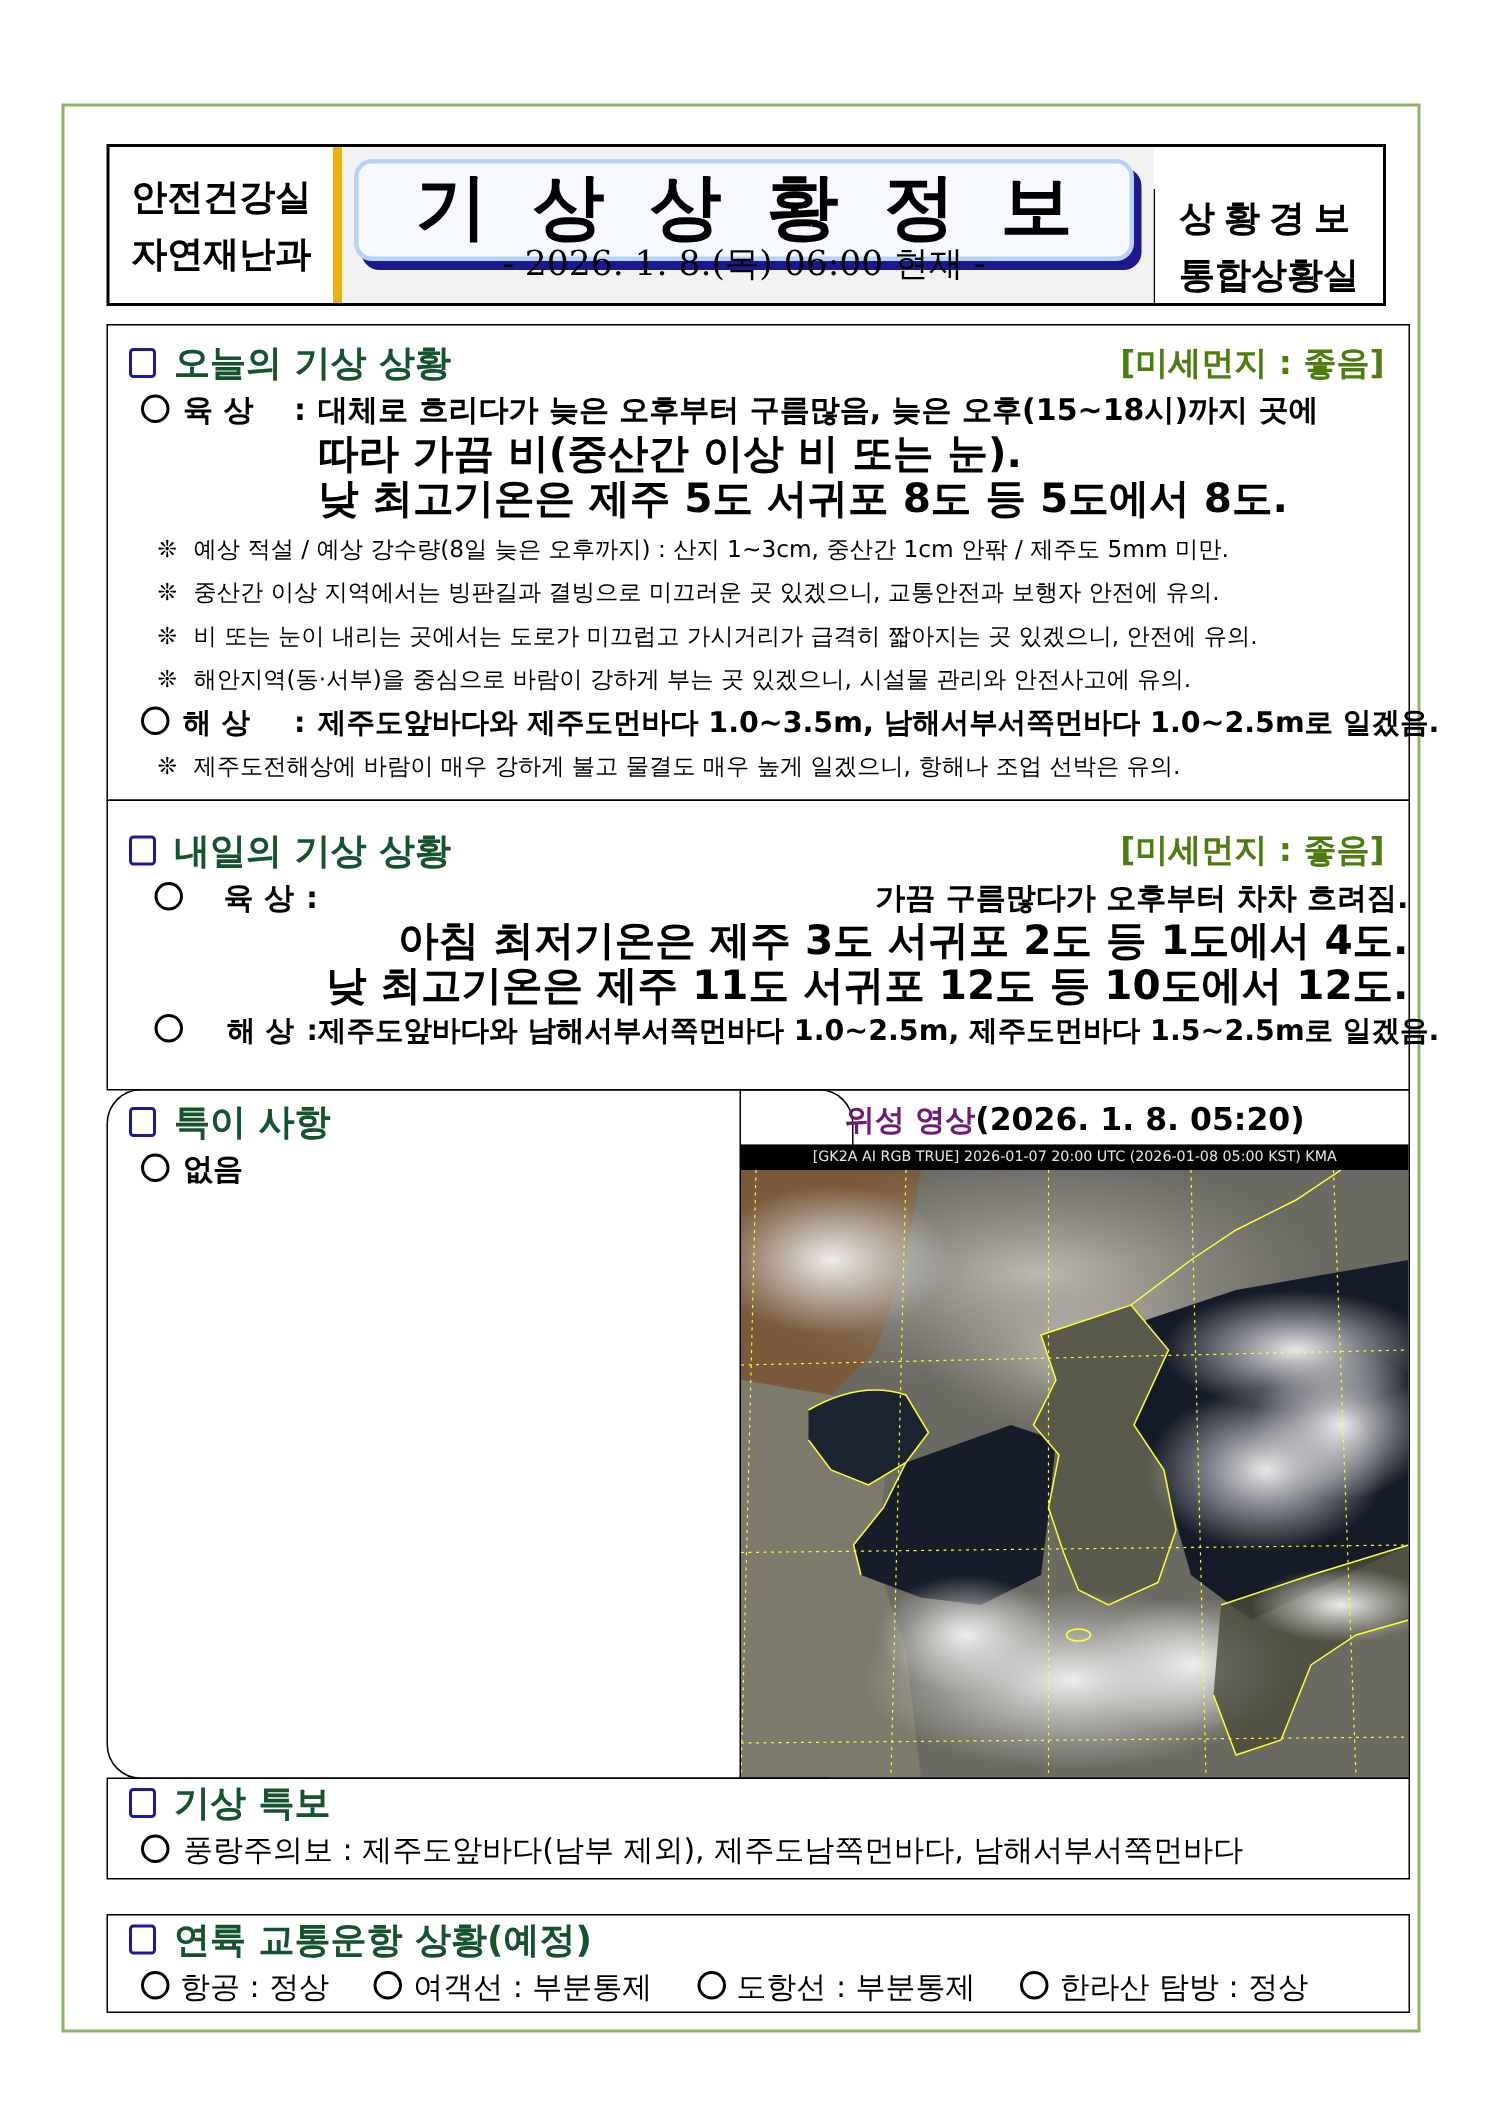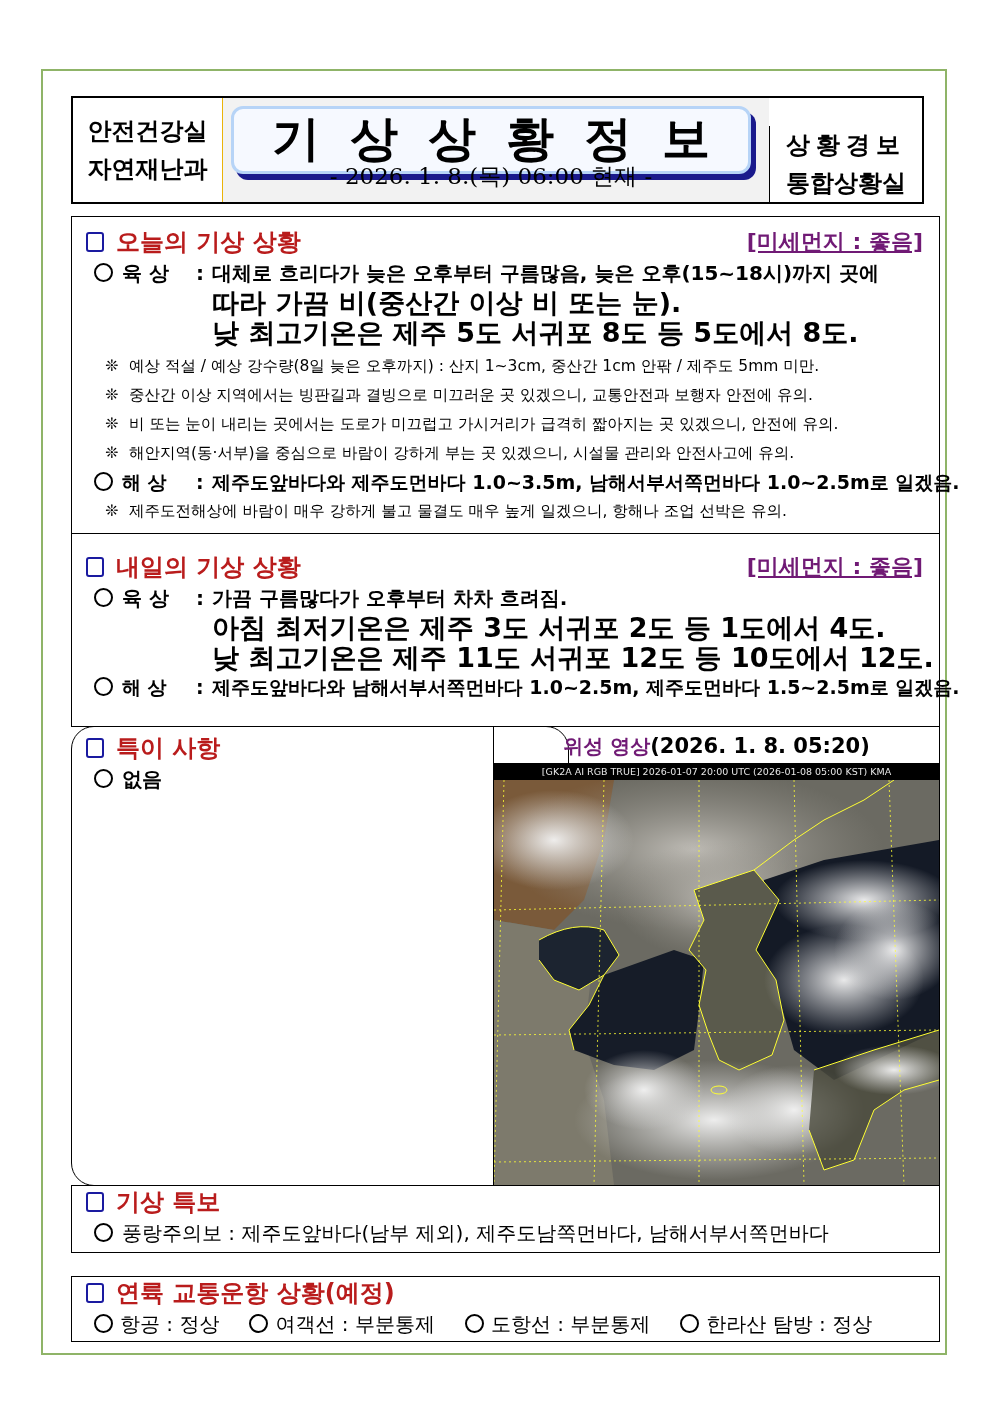--- a/index.html
+++ b/index.html
@@ -2,41 +2,41 @@
 <html><head>
 <meta charset="utf-8">
 <style>
   html, body { margin: 0; padding: 0; background: #ffffff; }
   body { width: 992px; height: 1403px; position: relative; font-family: "DejaVu Sans", "Liberation Sans", sans-serif; color: #000; overflow: hidden; }
   .frame { position: absolute; left: 41px; top: 69px; width: 906px; height: 1286px; border: 2px solid #8fb468; box-sizing: border-box; }
 
   
   .header { position: absolute; left: 71px; top: 96px; width: 853px; height: 108px; border: 2px solid #000; box-sizing: border-box; display: flex; }
   .hdr-left, .hdr-right { display: flex; flex-direction: column; justify-content: center; align-items: center; font-weight: bold; font-size: 24px; line-height: 38px; }
-  .hdr-left { width: 149px; border-right: 1px solid #eab308; }
+  .hdr-left { width: 149px; border-right: 6px solid #eab308; }
   .hdr-right { width: 152px; border-left: 1px solid #000; margin-top: 28px; }
   .hdr-right .l1 { letter-spacing: 6px; }
   .hdr-center { flex: 1; background: #f2f2f2; position: relative; }
   .title-box { position: absolute; left: 8px; top: 8px; width: 520px; height: 68px; border-radius: 12px; background: #f6f9ff; border: 3px solid #b7d4f7; box-shadow: 5px 6px 0 #1a1a8c; box-sizing: border-box; text-align: center; }
   .title-main { font-size: 48px; font-weight: bold; letter-spacing: 30px; line-height: 50px; margin-top: 4px; padding-left: 30px; }
   .title-sub { font-family: "DejaVu Serif", "Liberation Serif", serif; font-size: 23px; line-height: 26px; }
 
   
   .section { position: absolute; left: 71px; border: 1px solid #000; box-sizing: border-box; }
   .sec-today { top: 216px; width: 869px; height: 318px; }
-  .sec-tomorrow { top: 533px; width: 869px; height: 194px; }
+  .sec-tomorrow { top: 533px; width: 869px; height: 194px; text-align: right; }
   .sec-special { top: 726px; width: 498px; height: 460px; border-radius: 23px; }
   .sec-sat { top: 726px; left: 493px; width: 447px; height: 460px; }
   .sec-warn { top: 1185px; width: 869px; height: 68px; }
   .sec-traffic { top: 1252px; width: 869px; height: 66px; margin-top: 24px; }
 
   .sec-head { display: flex; justify-content: space-between; align-items: center; padding: 0 16px 0 14px; height: 34px; margin-top: 8px; }
-  .sec-title { color: #b91c1c; font-weight: bold; font-size: 24px; display: flex; align-items: center; }
+  .sec-title { color: #14532d; font-weight: bold; font-size: 24px; display: flex; align-items: center; }
   .chk { display: inline-block; width: 18px; height: 20px; border: 2px solid #1a1aa0; border-radius: 3px; margin-right: 12px; box-sizing: border-box; }
-  .dust { color: #701a75; font-weight: bold; font-size: 22px; text-decoration: underline; }
+  .dust { color: #4d7c0f; font-weight: bold; font-size: 22px; }
 
   .row { display: flex; font-size: 20px; font-weight: bold; line-height: 29px; padding-left: 22px; }
   .bullet { width: 28px; flex: none; font-weight: normal; }
   .bullet::before { content: ""; display: inline-block; width: 15px; height: 15px; border: 2px solid #000; border-radius: 50%; vertical-align: -2px; }
   .label { width: 74px; flex: none; white-space: pre; }
   .colon { width: 16px; flex: none; }
   .txt { flex: 1; white-space: nowrap; }
   .indent { padding-left: 140px; font-size: 27px; font-weight: bold; line-height: 30px; white-space: nowrap; }
   .note { font-size: 15.5px; line-height: 29px; padding-left: 33px; white-space: nowrap; display: flex; }
   .note .mark { width: 24px; flex: none; }

